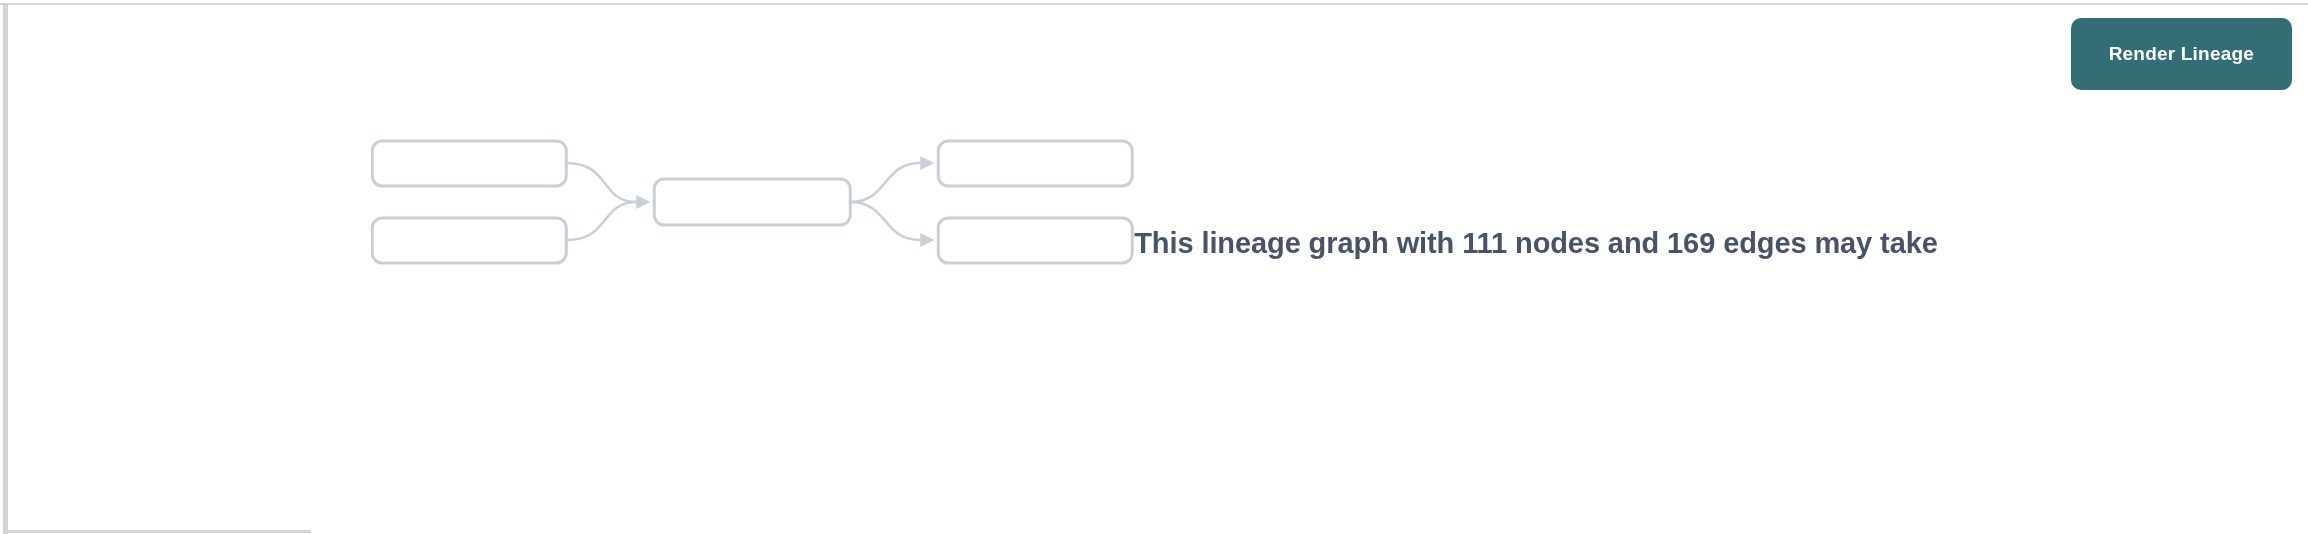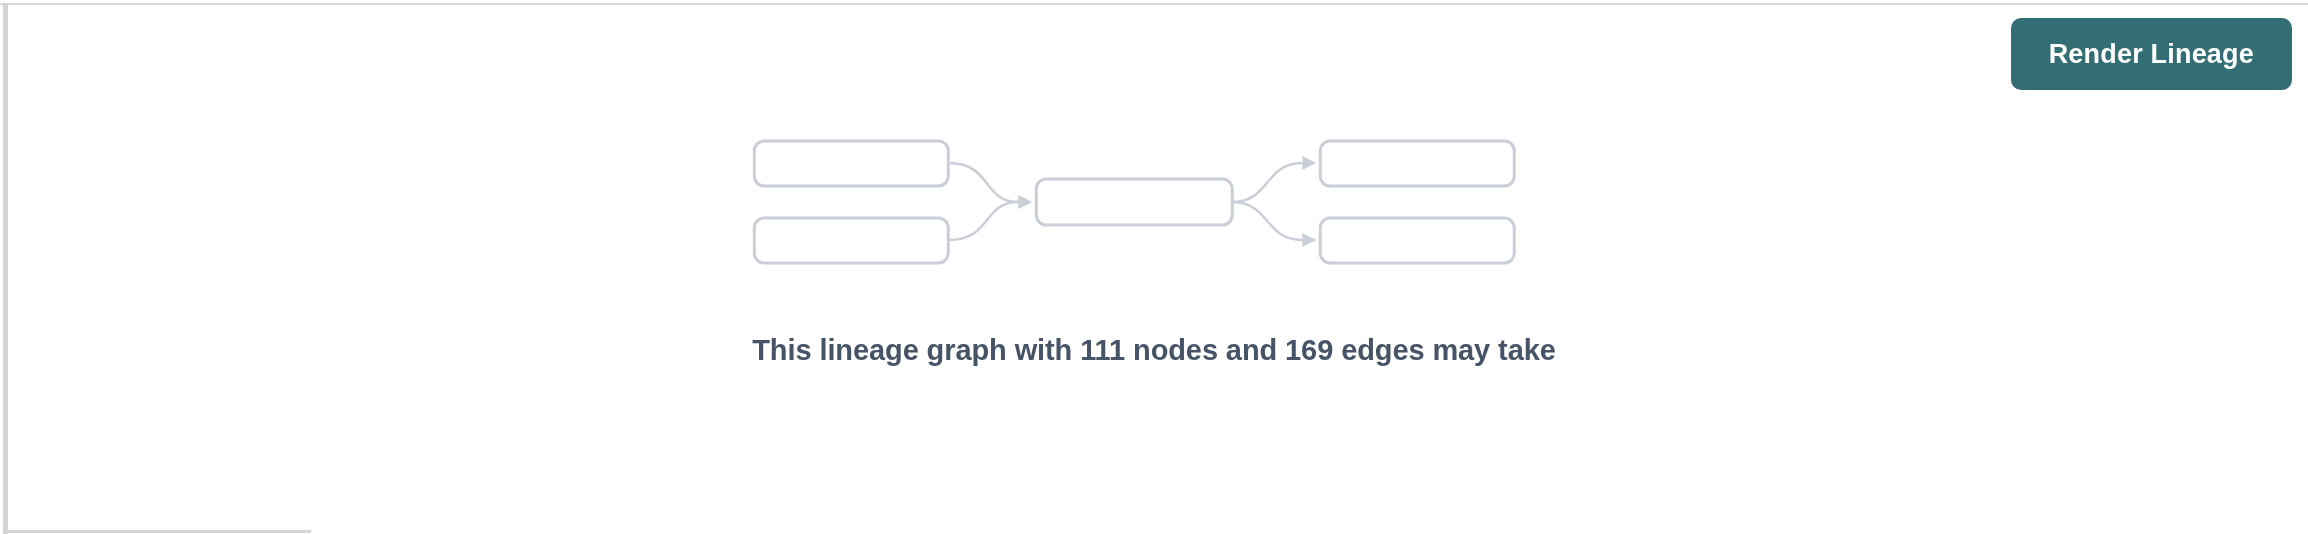--- a/index.html
+++ b/index.html
@@ -43,33 +43,33 @@
     position: absolute;
     top: 18px;
     right: 16px;
     height: 72px;
     padding: 0 38px;
     border: none;
     border-radius: 10px;
     background: #336e74;
     color: #ffffff;
     font-family: "Liberation Sans", sans-serif;
-    font-size: 27px;
+    font-size: 19px;
     font-weight: 700;
     letter-spacing: 0.2px;
     cursor: pointer;
   }
   .center-content {
     position: absolute;
     top: 139px;
     left: 50%;
     transform: translateX(-50%);
     display: flex;
-    flex-direction: column;
-    align-items: flex-start;
+    flex-direction: row;
+    align-items: flex-end;
   }
   .placeholder-svg {
     display: block;
   }
   .message {
     margin-top: 64px;
     text-align: center;
     color: #475467;
     font-size: 29px;
     font-weight: 700;

